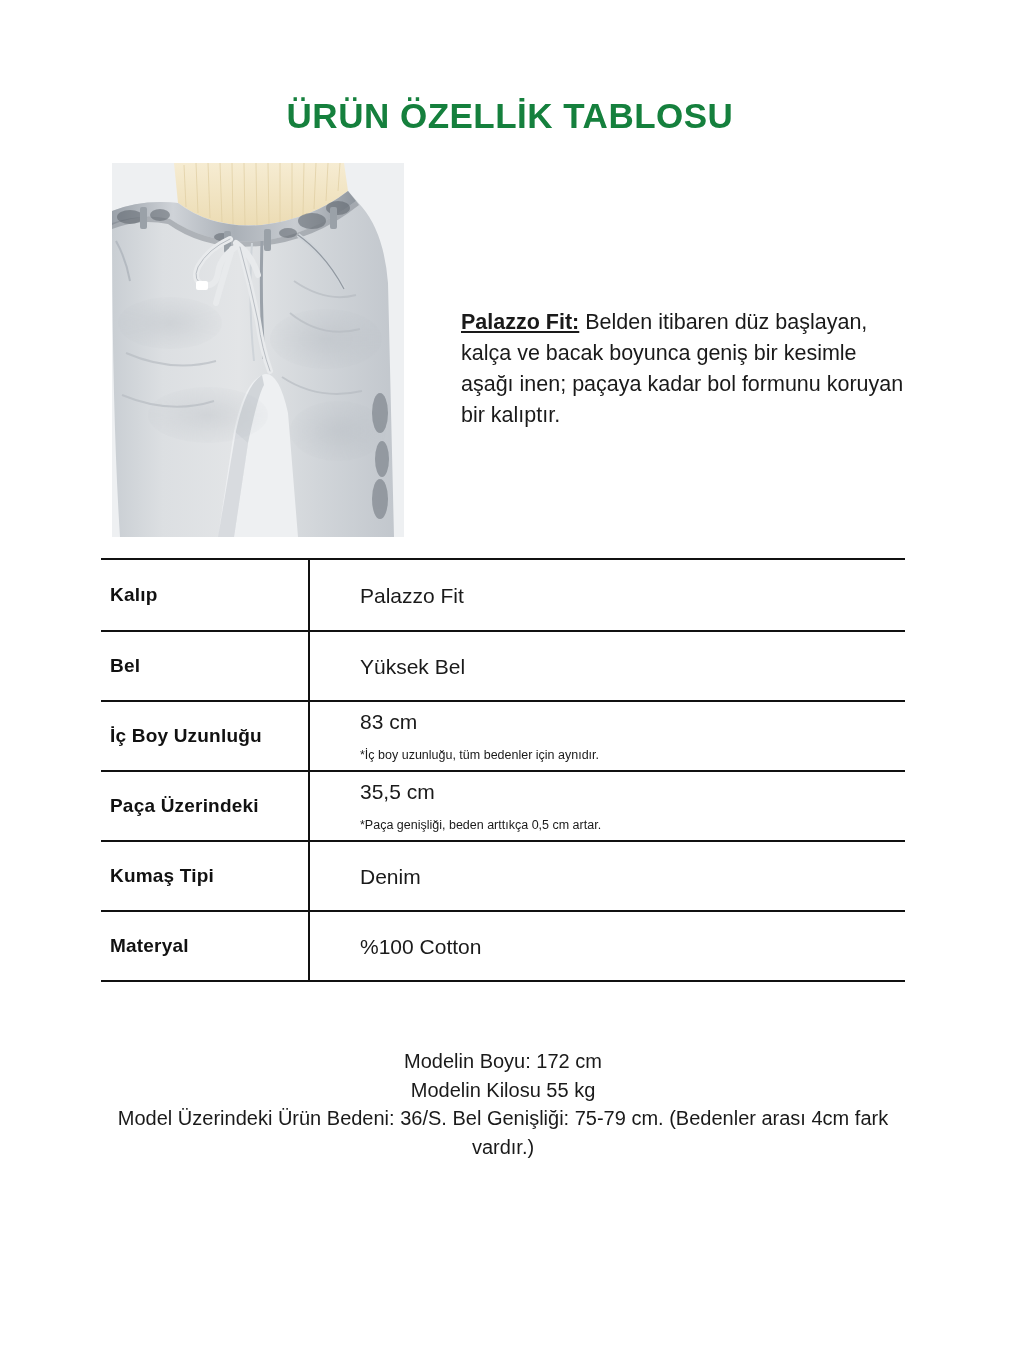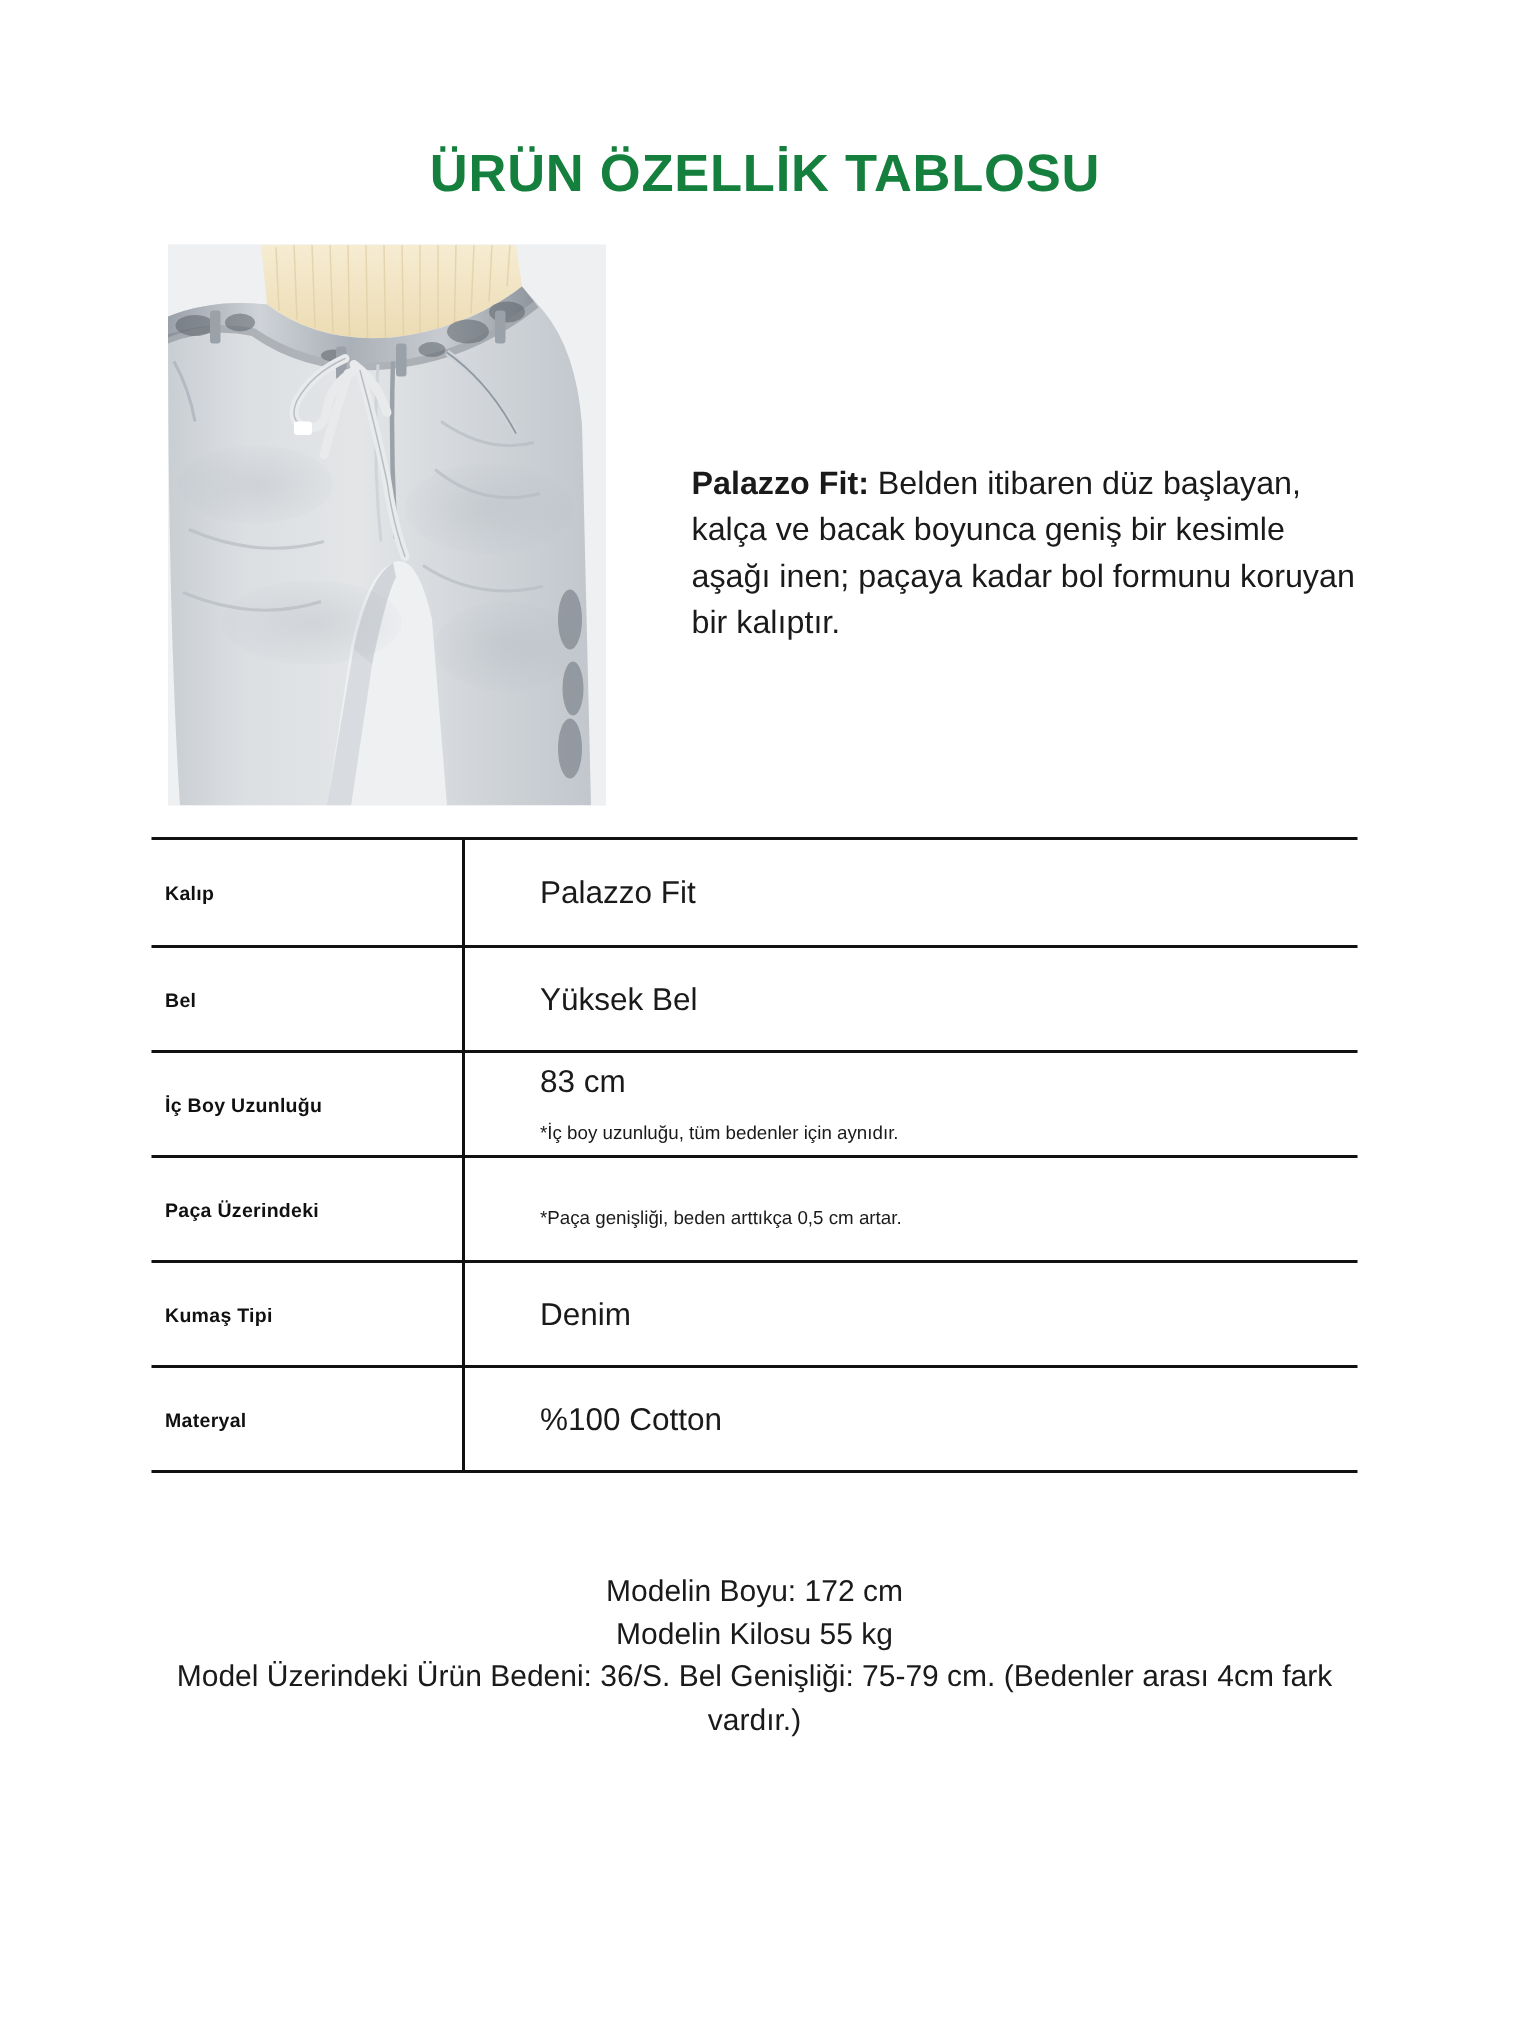--- a/index.html
+++ b/index.html
@@ -46,20 +46,21 @@
     position: absolute;
     left: 461px;
     top: 307px;
     width: 452px;
     font-size: 21.5px;
     line-height: 31px;
     color: #1a1a1a;
   }
   .description .lead {
     font-weight: bold;
+    text-decoration: underline;
   }
 
   
   .spec-table {
     position: absolute;
     left: 101px;
     top: 558px;
     width: 804px;
     border-top: 2px solid #111111;
     border-bottom: 2px solid #111111;
@@ -73,21 +74,21 @@
   .spec-row + .spec-row .cell-value {
     border-top: 2px solid #111111;
   }
   .cell-label {
     width: 207px;
     box-sizing: border-box;
     display: flex;
     align-items: center;
     padding-left: 9px;
     padding-right: 8px;
-    font-size: 13px;
+    font-size: 19px;
     font-weight: bold;
     letter-spacing: 0.2px;
     color: #111111;
   }
   .cell-divider {
     width: 2px;
     background: #111111;
     flex: 0 0 2px;
   }
   .cell-value {
@@ -270,20 +271,21 @@
     <div class="cell-value">
       <div class="value-main">83 cm</div>
       <div class="value-note">*İç boy uzunluğu, tüm bedenler için aynıdır.</div>
     </div>
   </div>
 
   <div class="spec-row">
     <div class="cell-label">Paça Üzerindeki</div>
     <div class="cell-divider"></div>
     <div class="cell-value">
+      <div class="value-main">35,5 cm</div>
       <div class="value-note">*Paça genişliği, beden arttıkça 0,5 cm artar.</div>
     </div>
   </div>
 
   <div class="spec-row">
     <div class="cell-label">Kumaş Tipi</div>
     <div class="cell-divider"></div>
     <div class="cell-value">
       <div class="value-main">Denim</div>
     </div>

